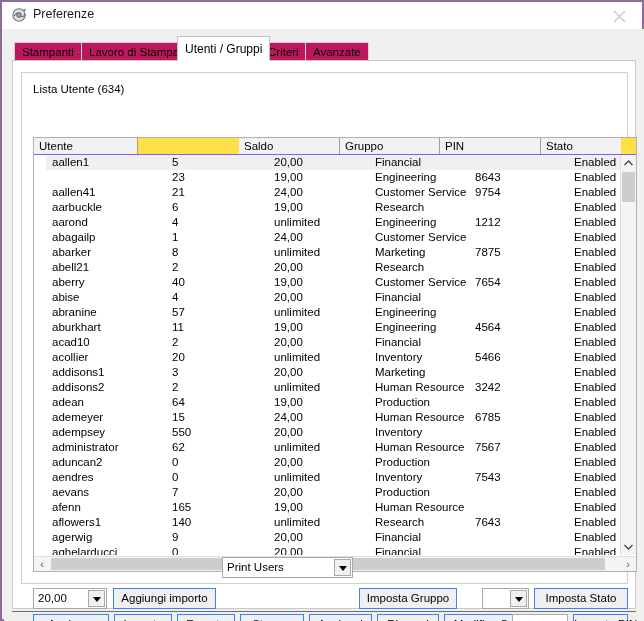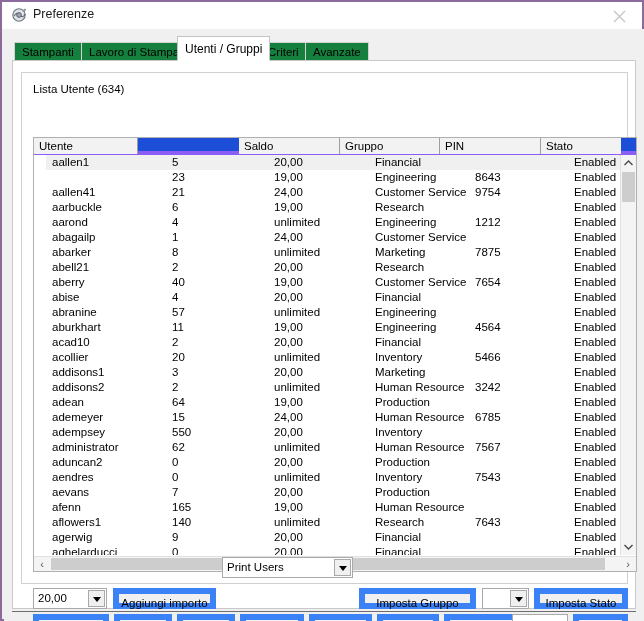--- a/index.html
+++ b/index.html
@@ -73,21 +73,21 @@
     left: 10px; top: 7px;
     height: 25px;
     width: 620px;
   }
   .tab {
     position: absolute;
     bottom: 0;
     height: 19px;
     line-height: 19px;
     padding: 0 7px;
-    background: #15803d;
+    background: #be185d;
     border: 1px solid #d3d3d3;
     border-bottom: none;
     box-sizing: border-box;
     font-size: 11.5px;
     color: #000;
     white-space: nowrap;
     cursor: default;
   }
   .tab.selected {
     height: 25px;
@@ -138,22 +138,22 @@
     background: #ffffff;
     border: 1px solid #b0b0b0;
     box-sizing: border-box;
     overflow: hidden;
   }
   .thead {
     position: absolute;
     left: 0; top: 0;
     height: 17px;
     width: 100%;
-    background: #1d4ed8;
-    border-bottom: 4px solid #8b5cf6;
+    background: #fde047;
+    border-bottom: 1px solid #8b5cf6;
     box-sizing: border-box;
   }
   .th {
     position: absolute;
     top: 0;
     height: 16px;
     line-height: 16px;
     background: #f2f2f2;
     border-right: 1px solid #9e9e9e;
     box-sizing: border-box;
@@ -259,21 +259,21 @@
 
   
   .ctl {
     position: absolute;
     box-sizing: border-box;
     font-size: 11.5px;
     color: #000;
   }
   .btn {
     background: #f0f0f0;
-    border: 6px solid #3b82f6;
+    border: 1px solid #3b82f6;
     height: 21px;
     line-height: 19px;
     text-align: center;
     white-space: nowrap;
     cursor: default;
     font-size: 11.5px;
     color: #000;
   }
   .combo {
     background: #ffffff;
@@ -610,21 +610,21 @@
       <div class="ctl combo" style="left:20px; top:527px; width:74px;">
         <span class="cval">20,00</span>
         <span class="cbtn"></span>
       </div>
       <div class="ctl btn" style="left:100px; top:527px; width:103px;">Aggiungi importo</div>
 
       <div class="ctl combo" style="left:209px; top:496px; width:131px;">
         <span class="cval">Print Users</span>
         <span class="cbtn"></span>
       </div>
-      <div class="ctl btn" style="left:346px; top:527px; width:117px;">Imposta Gruppo</div>
+      <div class="ctl btn" style="left:346px; top:527px; width:98px;">Imposta Gruppo</div>
 
       <div class="ctl combo" style="left:469px; top:527px; width:47px;">
         <span class="cval"></span>
         <span class="cbtn"></span>
       </div>
       <div class="ctl btn" style="left:521px; top:527px; width:94px;">Imposta Stato</div>
 
       <div class="ctl btn" style="left:20px;  top:553px; width:76px;">Aggiorna</div>
       <div class="ctl btn" style="left:101px; top:553px; width:58px;">Importa</div>
       <div class="ctl btn" style="left:164px; top:553px; width:58px;">Esporta</div>

